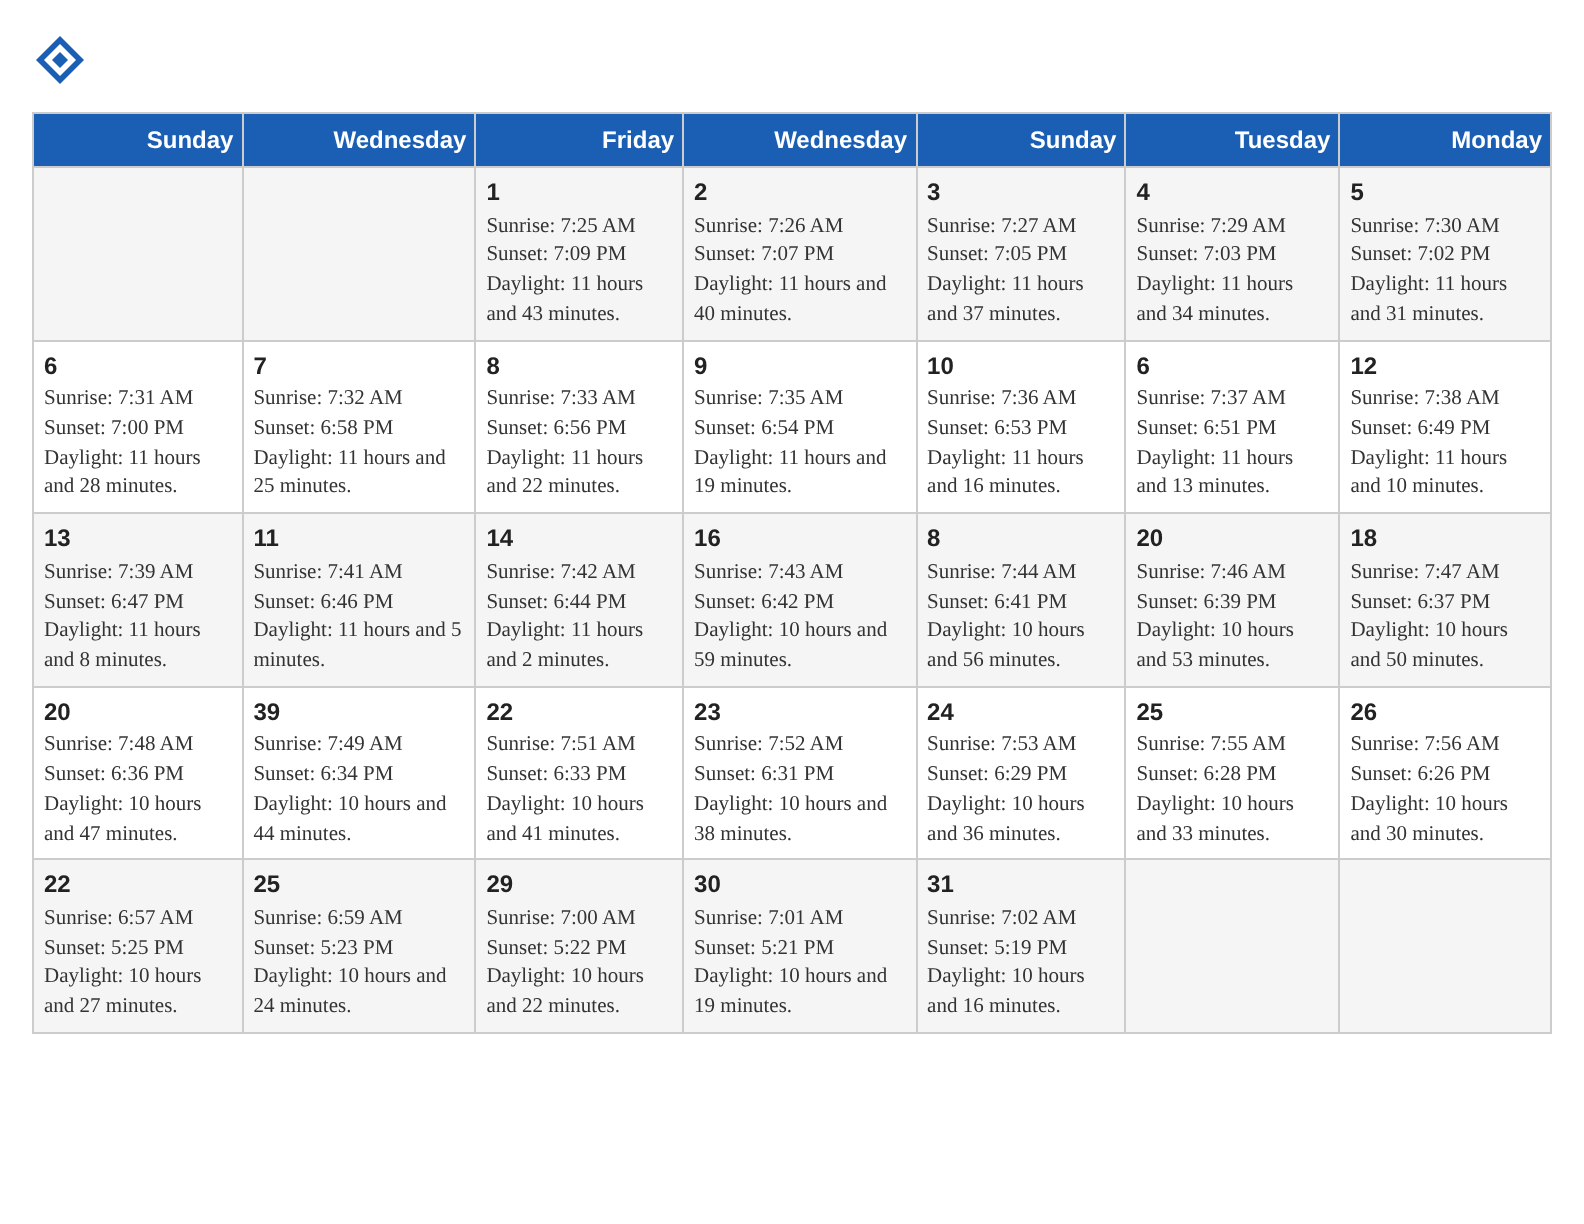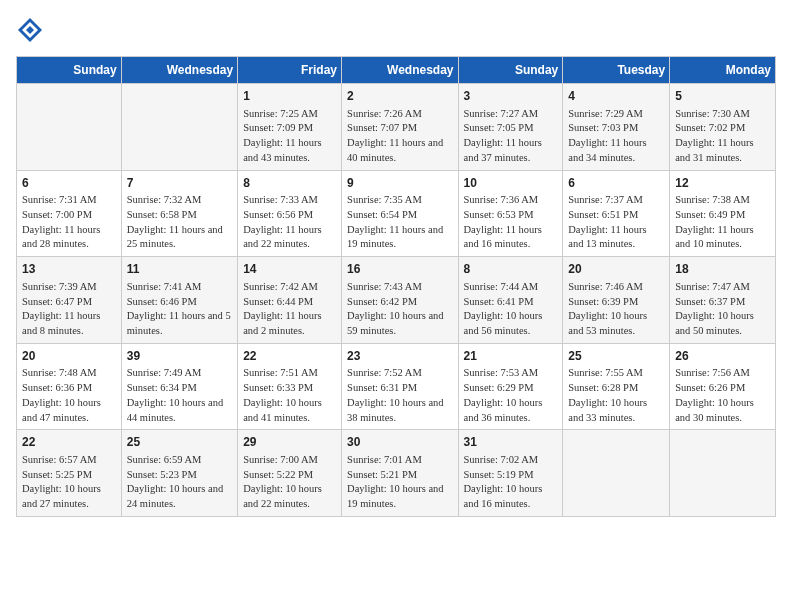--- a/index.html
+++ b/index.html
@@ -219,21 +219,21 @@
         </td>
         <td>
           <div class="day-num">22</div>
           <div class="day-details">Sunrise: 7:51 AM<br>Sunset: 6:33 PM<br>Daylight: 10 hours and 41 minutes.</div>
         </td>
         <td>
           <div class="day-num">23</div>
           <div class="day-details">Sunrise: 7:52 AM<br>Sunset: 6:31 PM<br>Daylight: 10 hours and 38 minutes.</div>
         </td>
         <td>
-          <div class="day-num">21</div>
+          <div class="day-num">24</div>
           <div class="day-details">Sunrise: 7:53 AM<br>Sunset: 6:29 PM<br>Daylight: 10 hours and 36 minutes.</div>
         </td>
         <td>
           <div class="day-num">25</div>
           <div class="day-details">Sunrise: 7:55 AM<br>Sunset: 6:28 PM<br>Daylight: 10 hours and 33 minutes.</div>
         </td>
         <td>
           <div class="day-num">26</div>
           <div class="day-details">Sunrise: 7:56 AM<br>Sunset: 6:26 PM<br>Daylight: 10 hours and 30 minutes.</div>
         </td>

